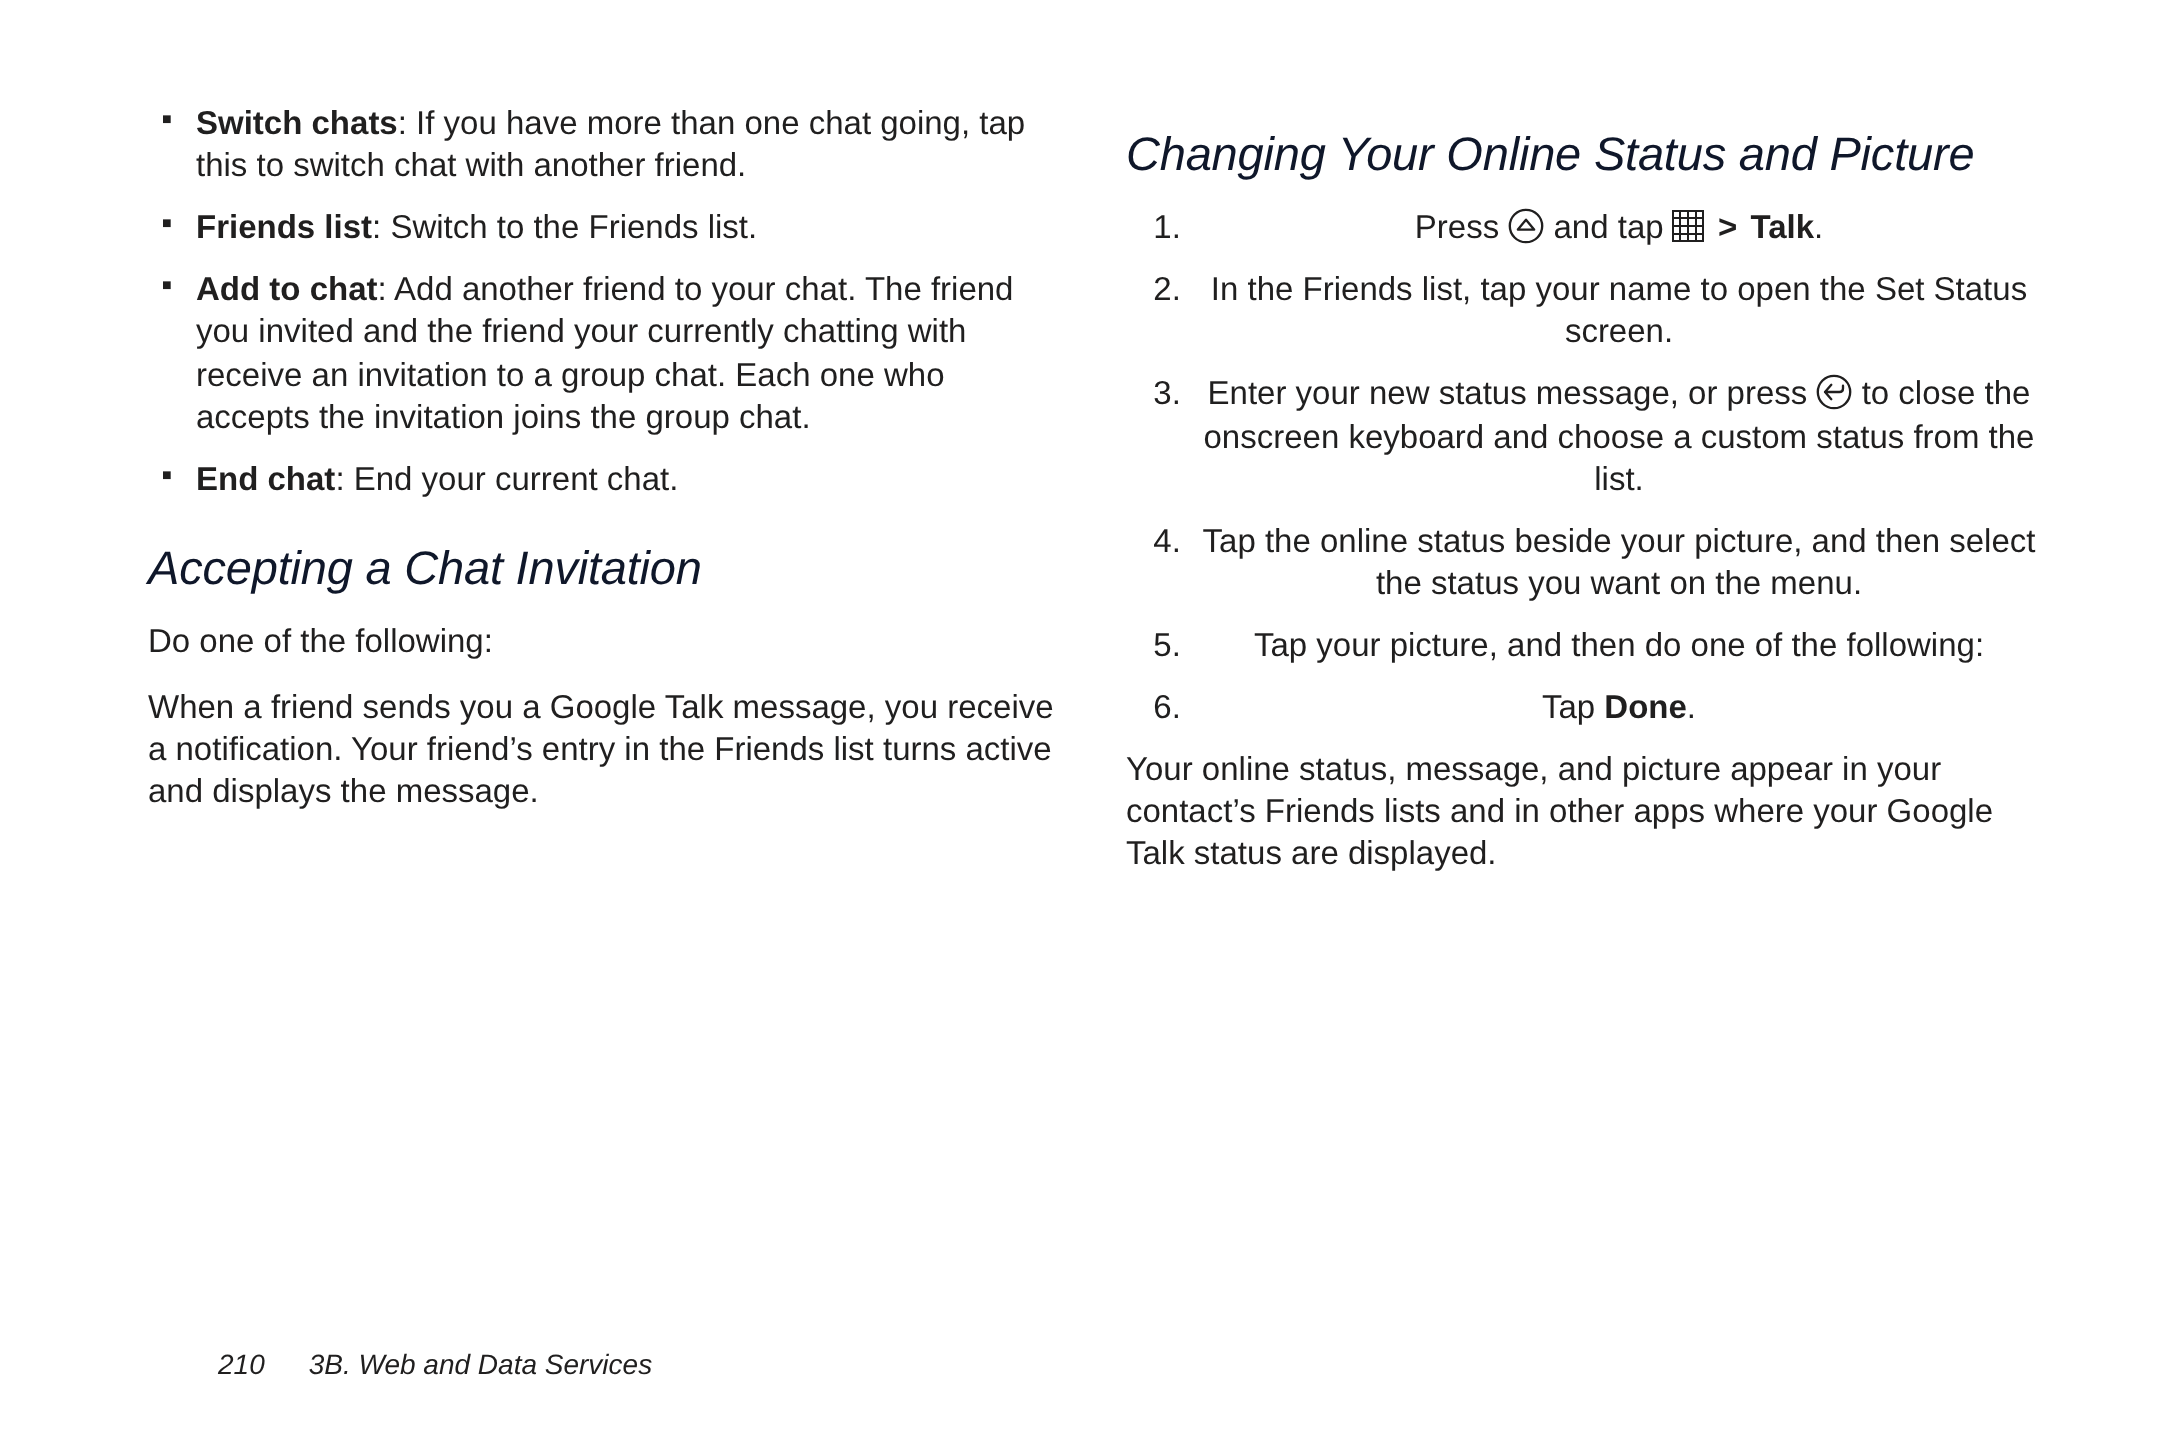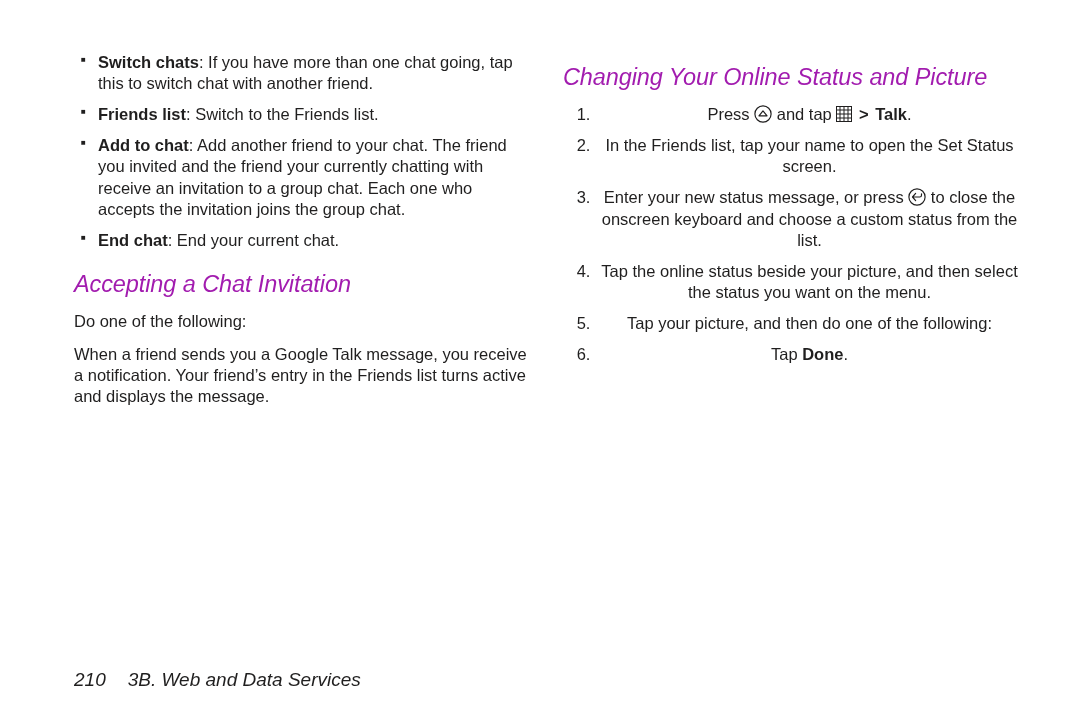--- a/index.html
+++ b/index.html
@@ -49,21 +49,21 @@
     color: #201f1f;
   }
   .bullets .term {
     font-weight: bold;
   }
   h2.sec {
     font-family: Arial, Helvetica, sans-serif;
     font-style: italic;
     font-weight: normal;
     font-size: 23.5px;
-    color: #a21caf;
+    color: #0f172a;
     letter-spacing: -0.1px;
     margin: 18px 0 12px 0;
   }
   .col-right h2.sec {
     margin-top: 10px;
   }
   p.body {
     margin: 0 0 12px 0;
   }
   ol.num {
@@ -76,23 +76,24 @@
     padding-left: 2px;
     margin-bottom: 10px;
   }
   ol.num li ul.bullets {
     margin-top: 10px;
   }
   .bold { font-weight: bold; }
   .footer {
     margin-top: 14px;
     font-style: italic;
-    font-size: 19px;
+    font-size: 14px;
     display: flex;
     align-items: center;
+    margin-left: 35px;
   }
   .footer .pn {
     margin-right: 22px;
   }
 
   
   .icon {
     display: inline-block;
     vertical-align: -3px;
   }
@@ -170,20 +171,21 @@
         <li>
           <span>Tap your picture, and then do one of the following:</span>
           <ul class="bullets">
           </ul>
         </li>
         <li>
           <span>Tap </span><span class="bold">Done</span><span>.</span>
         </li>
       </ol>
 
+      <p class="body">Your online status, message, and picture appear in your contact’s Friends lists and in other apps where your Google Talk status are displayed.</p>
     </div>
   </div>
 
   <div class="footer">
     <span class="pn">210</span>
     <span>3B. Web and Data Services</span>
   </div>
 </div>
 
 </body></html>

